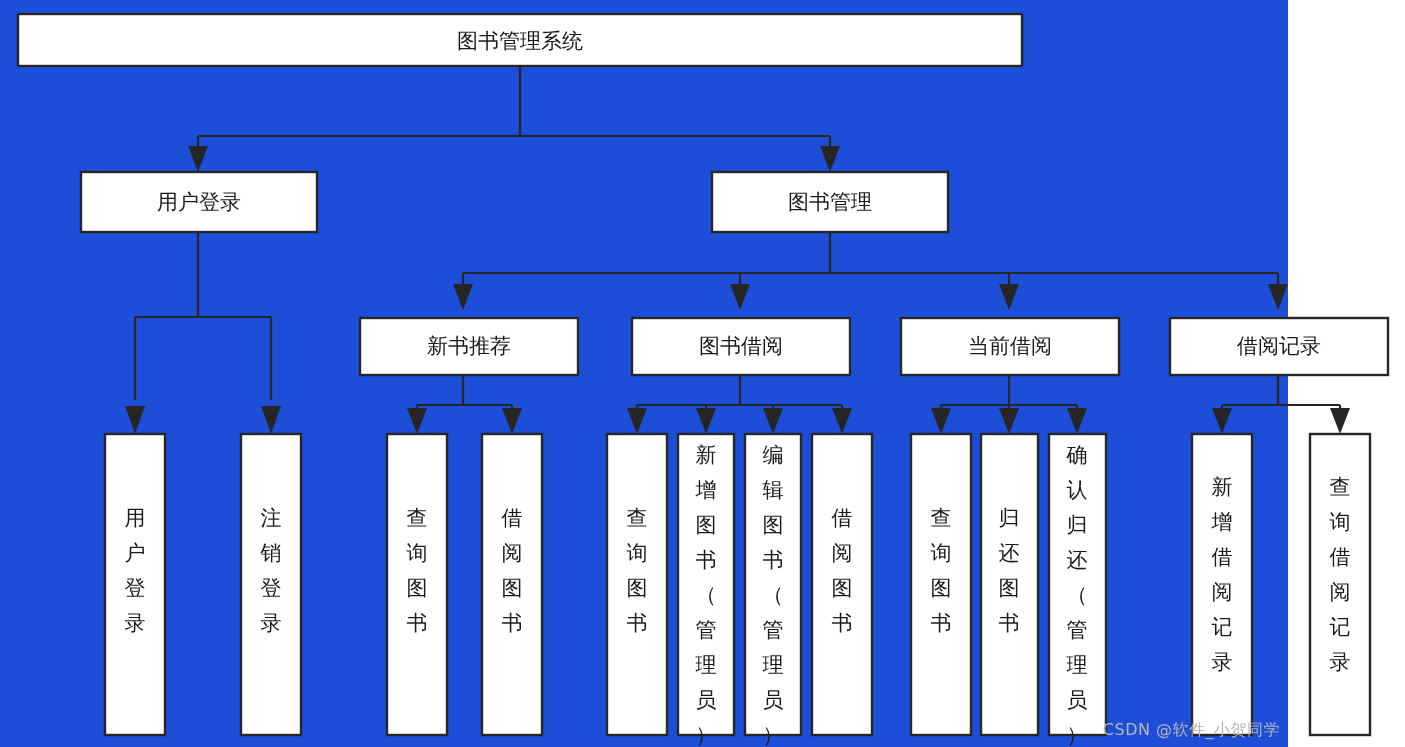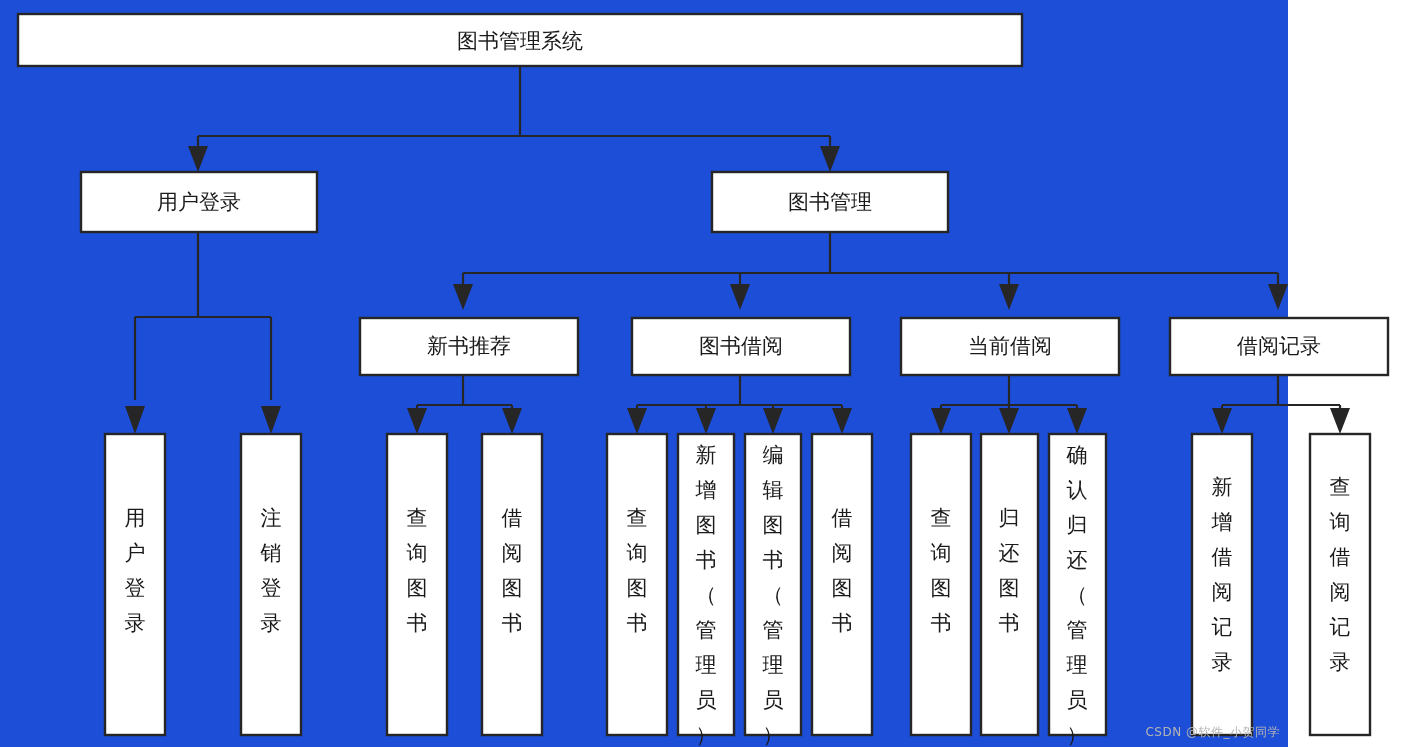--- a/index.html
+++ b/index.html
@@ -51,21 +51,21 @@
   }
   .arrow-head {
     fill: #262626;
     stroke: none;
   }
   .watermark {
     position: absolute;
     right: 8px;
     bottom: 6px;
     font-family: "DejaVu Sans", "Liberation Sans", sans-serif;
-    font-size: 12px;
+    font-size: 16px;
     color: #b4b4b4;
     white-space: nowrap;
     letter-spacing: 0.5px;
   }
 </style>
 </head>
 <body>
 
 <div id="diagram-root">
 

